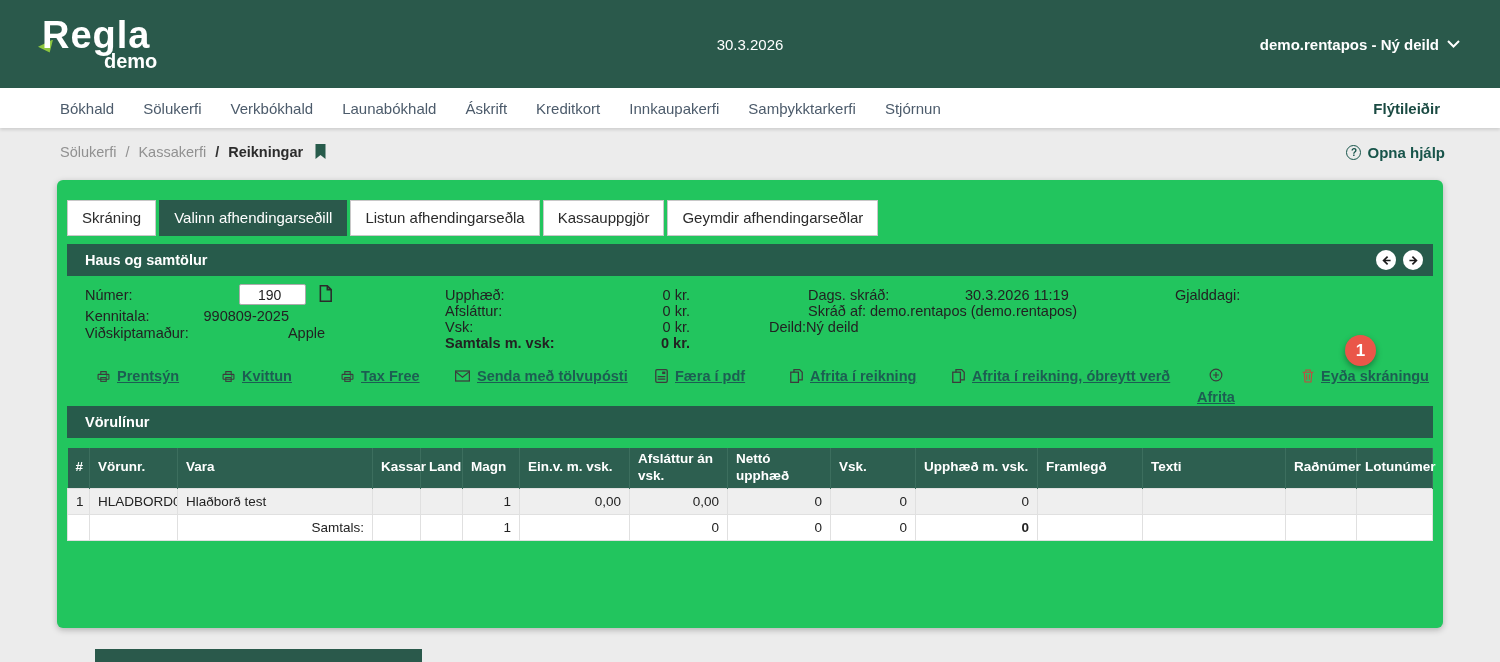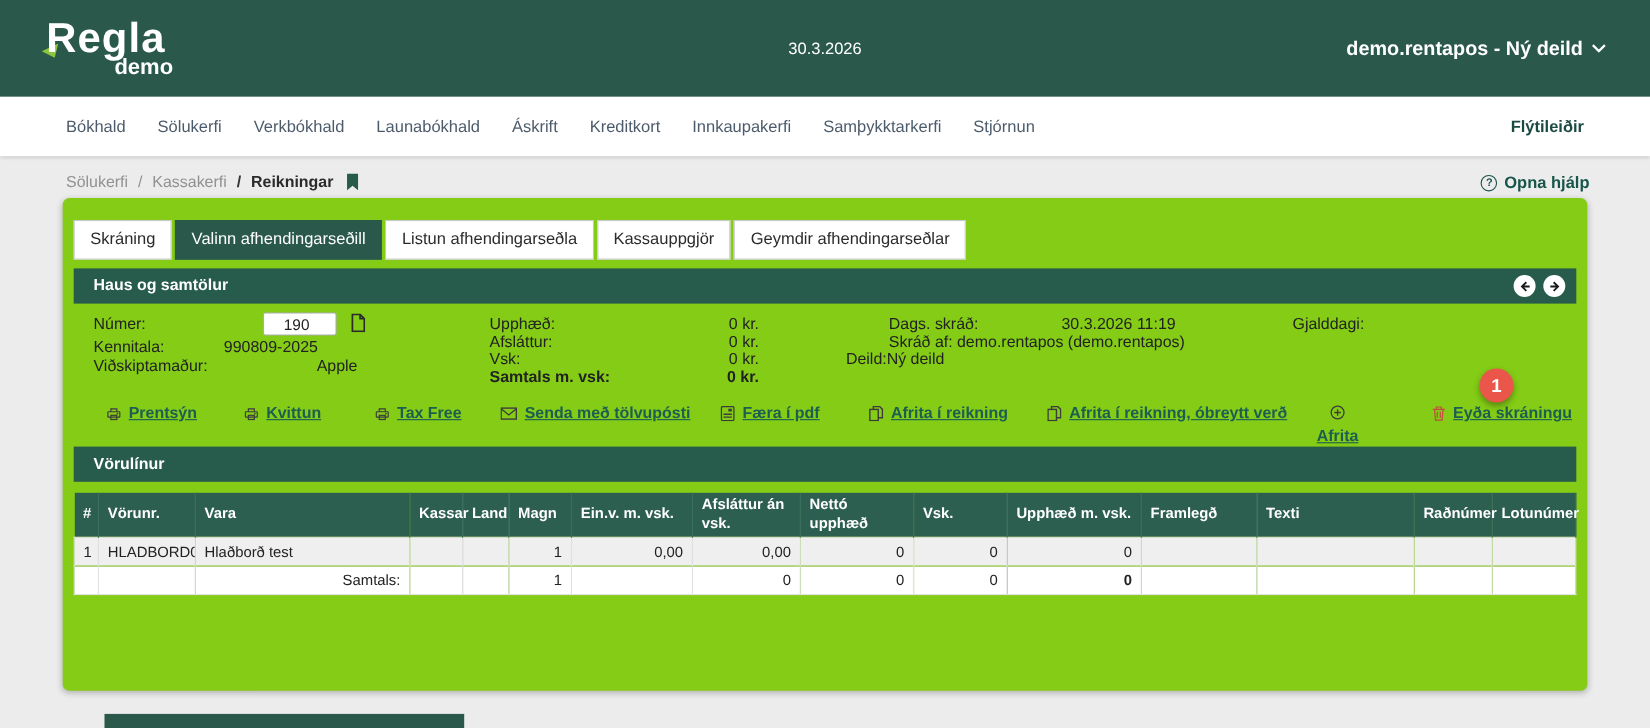--- a/index.html
+++ b/index.html
@@ -26,27 +26,27 @@
     position:absolute; left:-2px; top:24px; width:15px; height:13px;
     background:#8dc63f;
     clip-path:polygon(0 55%, 100% 0, 78% 100%);
   }
   .logo-sub { display:block; color:#fff; font-size:20px; font-weight:bold; margin-left:64px; margin-top:-4px; }
   .header-date {
     position:absolute; left:0; right:0; top:36px; text-align:center;
     color:#fff; font-size:15px;
   }
   .header-user {
-    margin-left:auto; margin-right:40px; color:#fff; font-size:18px; font-weight:bold;
+    margin-left:auto; margin-right:40px; color:#fff; font-size:15px; font-weight:bold;
     display:flex; align-items:center; gap:8px; cursor:pointer; z-index:2;
   }
 
   
   .nav-bar {
-    height:54px; background:#fff; display:flex; align-items:center;
+    height:40px; background:#fff; display:flex; align-items:center;
     padding:0 60px; gap:29px; font-size:15px; color:#4c5b6b;
     box-shadow:0 2px 3px rgba(0,0,0,0.12); position:relative; z-index:1;
   }
   .nav-item { cursor:pointer; white-space:nowrap; }
   .nav-shortcuts { margin-left:auto; font-weight:bold; color:#1a4a42; cursor:pointer; }
 
   
   .crumb-row {
     height:52px; display:flex; align-items:flex-start; padding:16px 55px 0 60px;
     font-size:14.5px;
@@ -62,21 +62,21 @@
   }
   .q-circle {
     width:15px; height:15px; border:1.5px solid #17544a; border-radius:50%;
     display:inline-flex; align-items:center; justify-content:center;
     font-size:10px; font-weight:bold; color:#17544a;
   }
 
   
   .panel {
     position:absolute; left:57px; top:180px; width:1386px; height:448px;
-    background:#84cc16; border-radius:6px; box-shadow:0 2px 6px rgba(0,0,0,0.25);
+    background:#22c55e; border-radius:6px; box-shadow:0 2px 6px rgba(0,0,0,0.25);
   }
   .ap { position:absolute; white-space:nowrap; font-size:14.5px; }
 
   
   .tabs { position:absolute; left:10px; top:20px; display:flex; gap:3px; }
   .tab {
     border:1px solid #c8c8c8; background:#fff; color:#2b2b2b;
     font-size:15px; padding:8px 14px 9px; cursor:pointer; white-space:nowrap;
   }
   .tab.active { background:#2a594b; border-color:#2a594b; color:#fff; }

